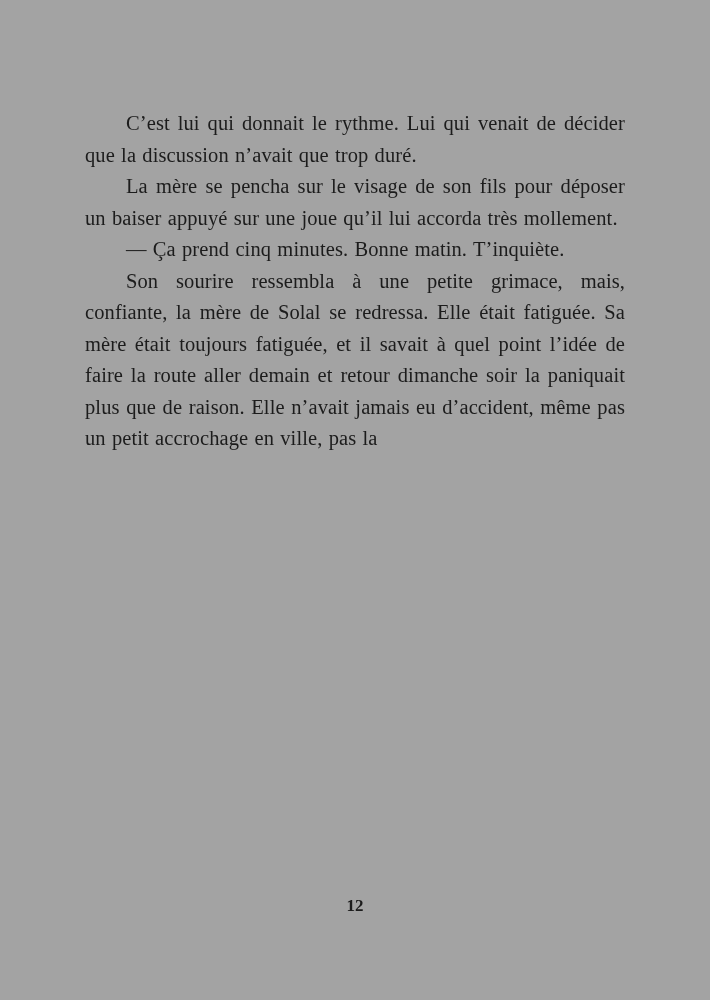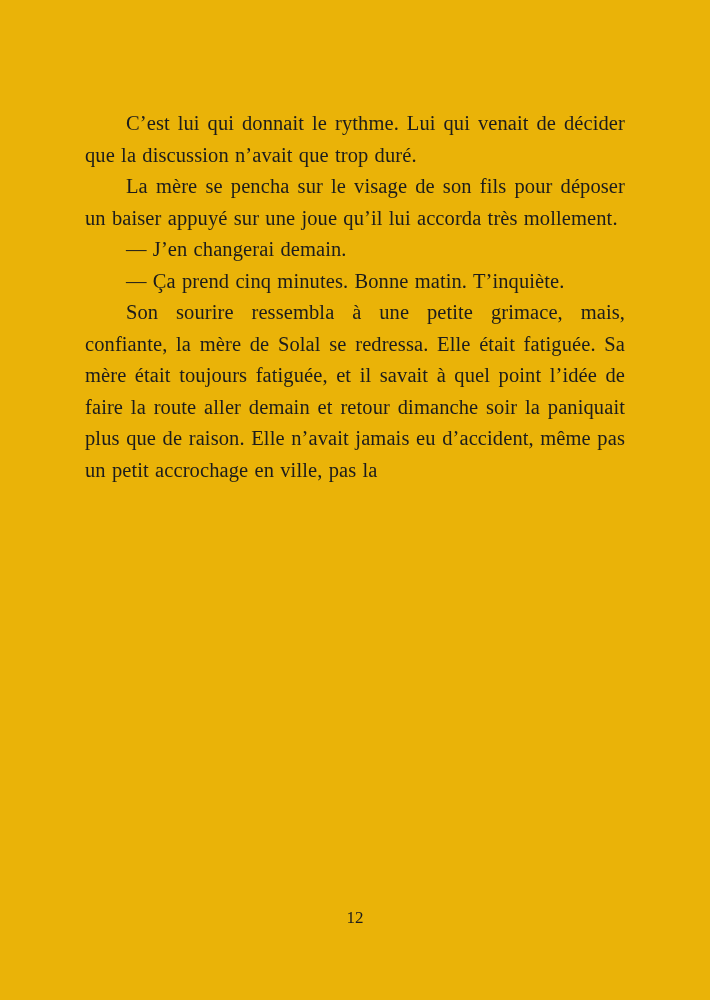--- a/index.html
+++ b/index.html
@@ -4,21 +4,21 @@
 <style>
   html, body {
     margin: 0;
     padding: 0;
     background: #ffffff;
   }
   .book-page {
     position: relative;
     width: 710px;
     height: 1000px;
-    background: #eab308;
+    background: #a3a3a3;
     box-sizing: border-box;
     overflow: hidden;
     font-family: "Liberation Serif", "DejaVu Serif", serif;
     color: #1c1c1c;
   }
   .text-block {
     position: absolute;
     top: 108px;
     left: 85px;
     width: 540px;
@@ -27,38 +27,38 @@
     margin: 0;
     font-size: 20.5px;
     line-height: 31.5px;
     text-align: justify;
     text-indent: 2em;
     letter-spacing: 0.1px;
     word-spacing: 1px;
   }
   .page-footer {
     position: absolute;
-    bottom: 72px;
+    bottom: 84px;
     left: 0;
     width: 710px;
     text-align: center;
+    font-weight: bold;
   }
   .page-number {
     font-size: 17px;
     color: #1c1c1c;
     font-family: "Liberation Serif", "DejaVu Serif", serif;
   }
 </style>
 </head>
 <body>
 
 <div class="book-page">
   <div class="text-block">
     <p>C’est lui qui donnait le rythme. Lui qui venait de décider que la discussion n’avait que trop duré.</p>
     <p>La mère se pencha sur le visage de son fils pour déposer un baiser appuyé sur une joue qu’il lui accorda très mollement.</p>
-    <p>— J’en changerai demain.</p>
     <p>— Ça prend cinq minutes. Bonne matin. T’inquiète.</p>
     <p>Son sourire ressembla à une petite grimace, mais, confiante, la mère de Solal se redressa. Elle était fatiguée. Sa mère était toujours fatiguée, et il savait à quel point l’idée de faire la route aller demain et retour dimanche soir la paniquait plus que de raison. Elle n’avait jamais eu d’accident, même pas un petit accrochage en ville, pas la</p>
   </div>
   <div class="page-footer">
     <span class="page-number">12</span>
   </div>
 </div>
 
 </body></html>

